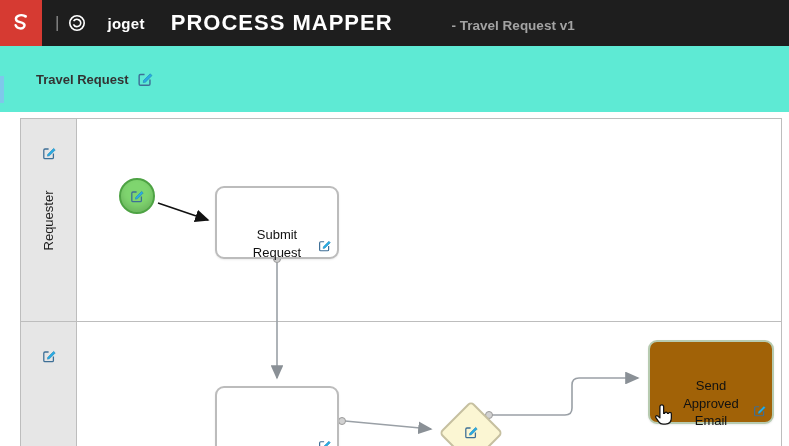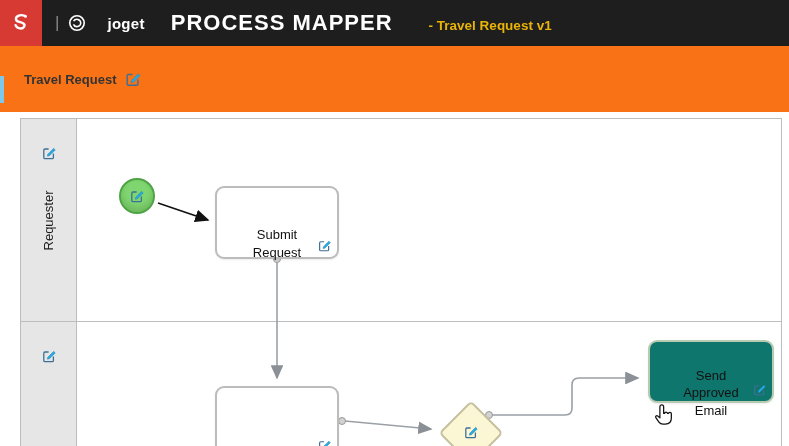--- a/index.html
+++ b/index.html
@@ -8,24 +8,24 @@
   #app { position:relative; width:789px; height:446px; background:#ffffff; overflow:hidden; }
 
   
   .header { position:absolute; top:0; left:0; width:789px; height:46px; background:#1e1e1e; display:flex; align-items:center; z-index:10; }
   .logo-red { width:42px; height:46px; background:#d63a32; display:flex; align-items:center; justify-content:center; flex:0 0 auto; }
   .logo-sep { color:#888; font-size:17px; margin:0 9px 0 13px; }
   .joget-brand { display:flex; align-items:center; gap:21px; color:#fff; }
   .joget-text { font-size:15px; font-weight:bold; letter-spacing:.3px; color:#fff; }
   .title-group { display:flex; align-items:baseline; margin-left:26px;gap:36px; }
   .app-title { color:#fff; font-size:22px; font-weight:bold; letter-spacing:1px; }
-  .app-subtitle { color:#eab308; font-size:13.5px; font-weight:bold; margin-left:0; }
+  .app-subtitle { color:#a3a3a3; font-size:13.5px; font-weight:bold; margin-left:23px; }
 
   
-  .breadcrumb { position:absolute; top:46px; left:0; width:789px; height:66px; background:#f97316; display:flex; align-items:center; padding-left:24px; z-index:5; }
+  .breadcrumb { position:absolute; top:46px; left:0; width:789px; height:66px; background:#5eead4; display:flex; align-items:center; padding-left:36px; z-index:5; }
   .breadcrumb-accent { position:absolute; left:0; top:30px; width:4px; height:27px; background:#7ec8ea; }
   .breadcrumb-title { font-size:13px; font-weight:bold; color:#333; margin-right:7px; }
 
   
   .lane { position:absolute; left:20px; display:flex; z-index:1; }
   .lane-header { width:57px; background:#e6e6e6; border:1px solid #bdbdbd; position:relative; }
   .lane-body { width:705px; background:#fff; border:1px solid #bdbdbd; border-left:none; }
   .lane1 { top:118px; height:204px; }
   .lane2 { top:321px; height:205px; }
   .lane-edit { position:absolute; top:26px; left:50%; transform:translateX(-50%); cursor:pointer; }
@@ -33,21 +33,21 @@
   .lane-label { transform:rotate(-90deg); white-space:nowrap; font-size:13px; color:#1c1c1c; }
 
   
   .task { position:absolute; background:#fff; border:2px solid #bcbcbc; border-radius:9px;
           display:flex; align-items:center; justify-content:center; text-align:center;
           font-size:13px; color:#111; z-index:3; box-shadow:0 1px 2px rgba(0,0,0,.08); cursor:pointer; }
   .task .label { max-width:80px; line-height:1.35;margin-top:43px; }
   .task .edit { position:absolute; right:5px; bottom:4px; }
   .task-submit  { left:215px; top:186px; width:124px; height:73px; }
   .task-approve { left:215px; top:386px; width:124px; height:73px; }
-  .task-email   { left:648px; top:340px; width:126px; height:63px; background:#0f766e; border-color:#b7cbb0; }
+  .task-email   { left:648px; top:340px; width:126px; height:84px; background:#a16207; border-color:#b7cbb0; }
 
   .start-event { position:absolute; left:119px; top:178px; width:36px; height:36px; border-radius:50%;
                  background:#7fd56f; border:2px solid #4ea344; display:flex; align-items:center; justify-content:center;
                  z-index:3; box-shadow: inset 0 -4px 6px rgba(0,0,0,.14); cursor:pointer; }
 
   .gateway { position:absolute; left:448px; top:410px; width:46px; height:46px; background:#fbf6d3;
              border:2px solid #c6c0a0; transform:rotate(45deg); border-radius:5px; z-index:2; cursor:pointer; }
   .gateway-icon { position:absolute; left:463px; top:424px; z-index:3; cursor:pointer; }
 
   .flow-layer { position:absolute; top:0; left:0; width:789px; height:446px; z-index:2; pointer-events:none; }

